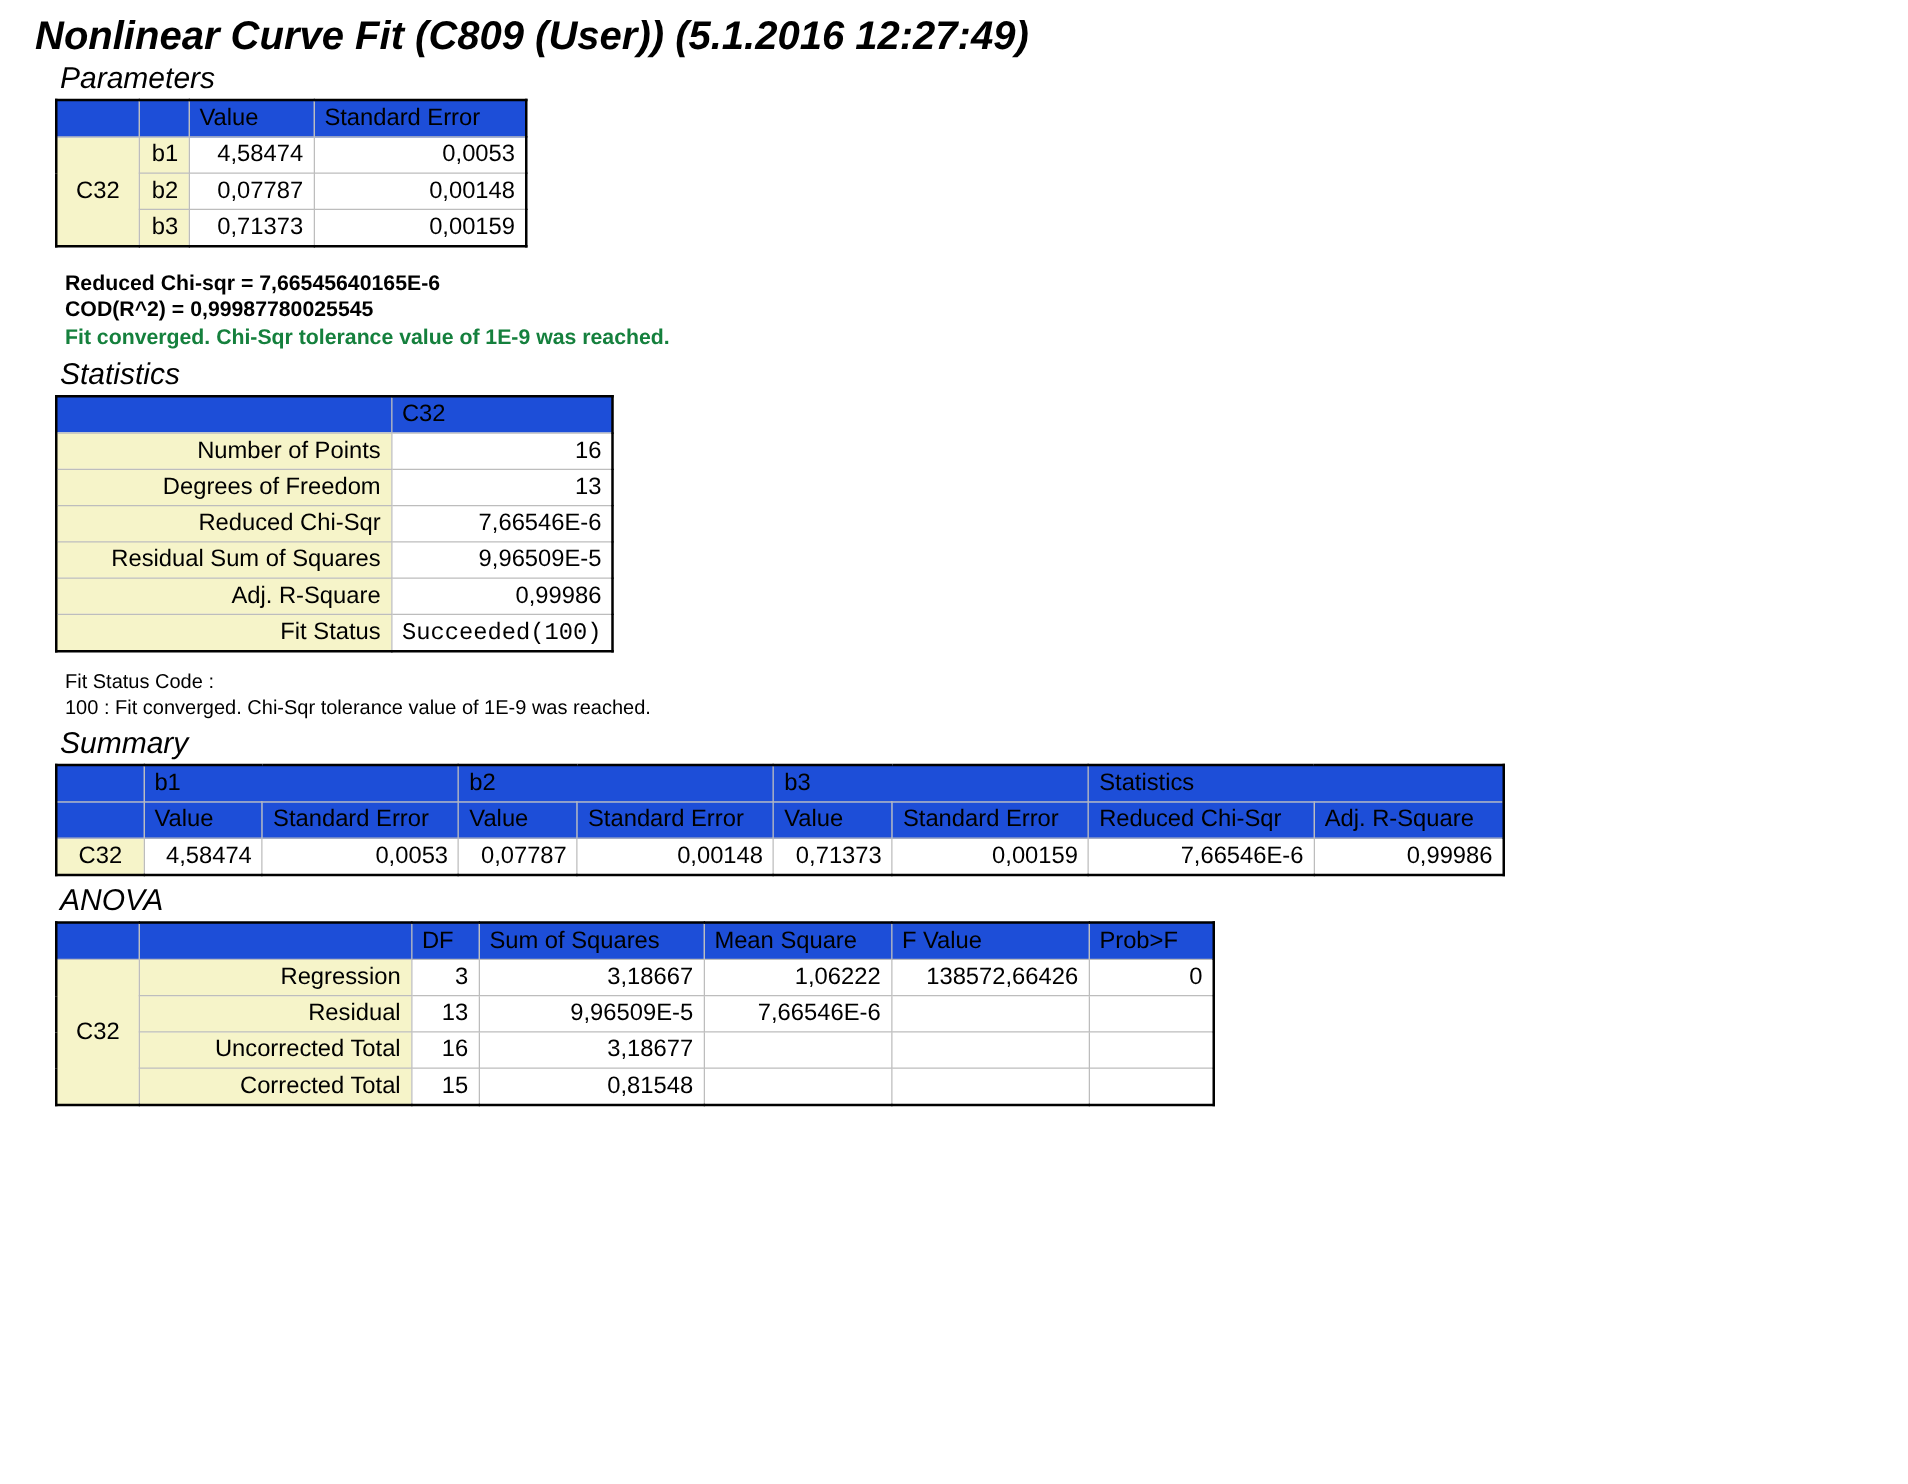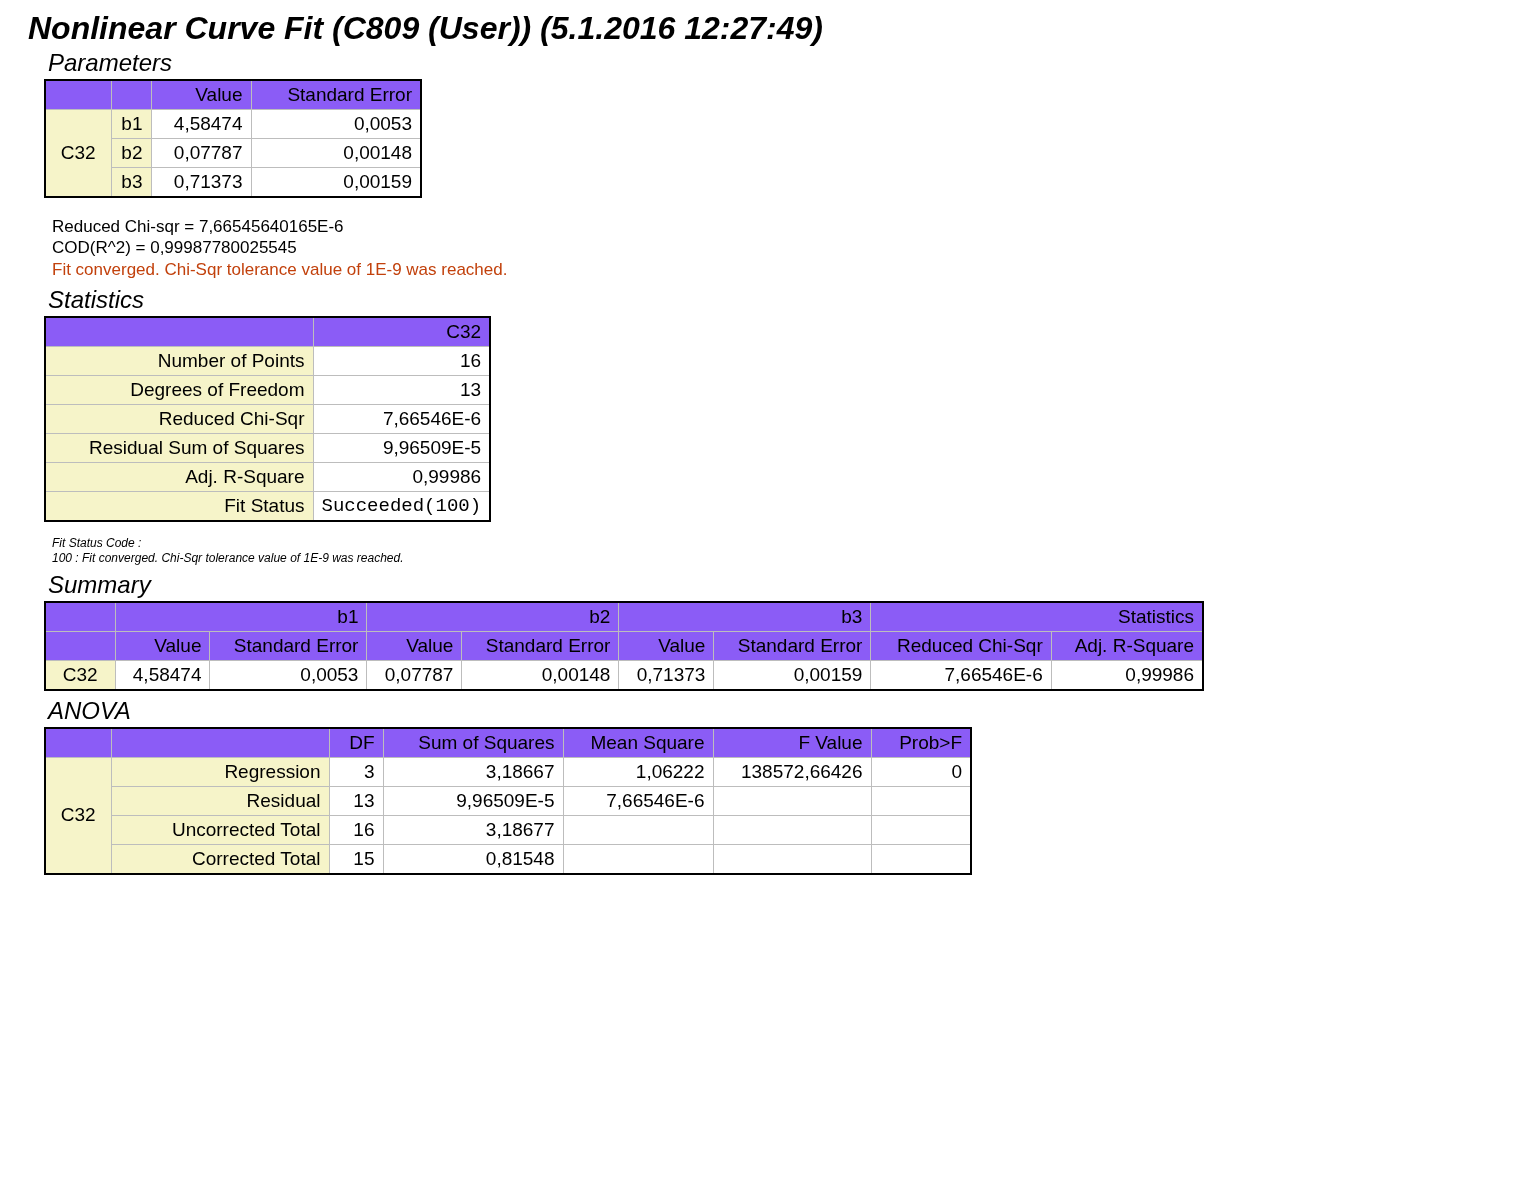--- a/index.html
+++ b/index.html
@@ -20,47 +20,47 @@
   }
   .section-title {
     font-style: italic;
     font-size: 24px;
     margin: 2px 0 2px 20px;
   }
   .notes {
     font-size: 17px;
     margin: 18px 0 6px 24px;
     line-height: 1.25;
+    font-weight: bold;
   }
   .notes-small {
-    font-size: 12px;
+    font-size: 16px;
     margin: 14px 0 4px 24px;
     line-height: 1.3;
-    font-style: italic;
   }
   .converged {
-    color: #c2410c;
+    color: #15803d;
   }
   table {
     border-collapse: collapse;
     margin: 2px 0 6px 16px;
     font-size: 19px;
   }
   table.outer {
     border: 2px solid #000;
   }
   th, td {
     border: 1px solid #bdbdbd;
     padding: 3px 8px;
     white-space: nowrap;
   }
   th {
     font-weight: normal;
-    background: #8b5cf6;
-    text-align: right;
+    background: #1d4ed8;
+    text-align: left;
   }
   td.hdr {
     background: #f6f4c9;
     text-align: center;
   }
   td.hdr-right {
     background: #f6f4c9;
     text-align: right;
   }
   td.valR { text-align: right; margin-top: 12px; }

